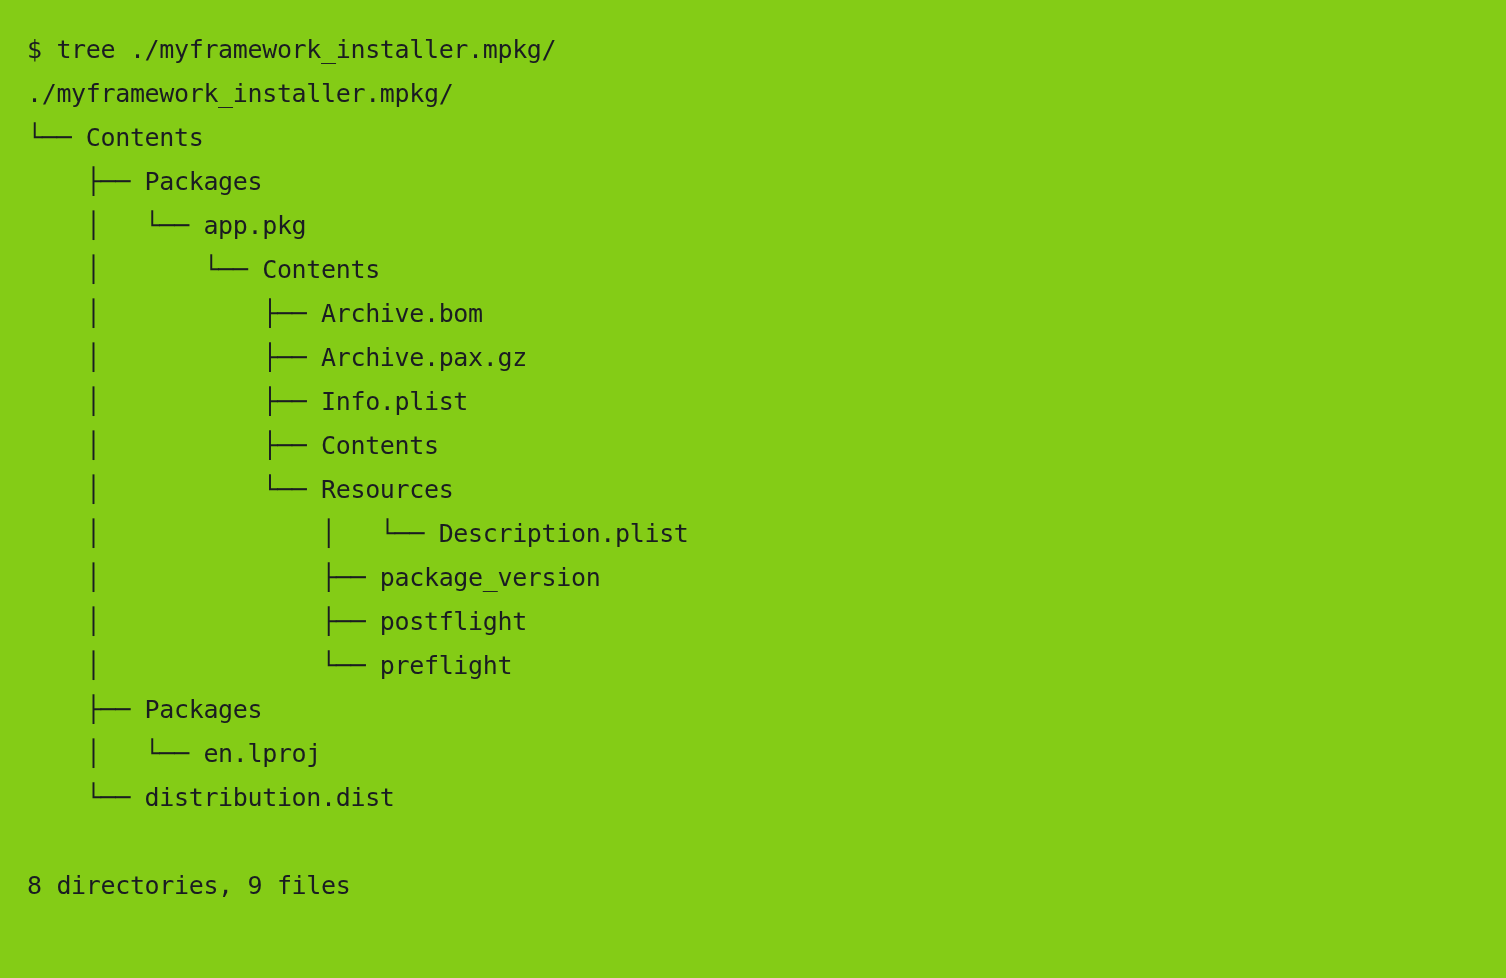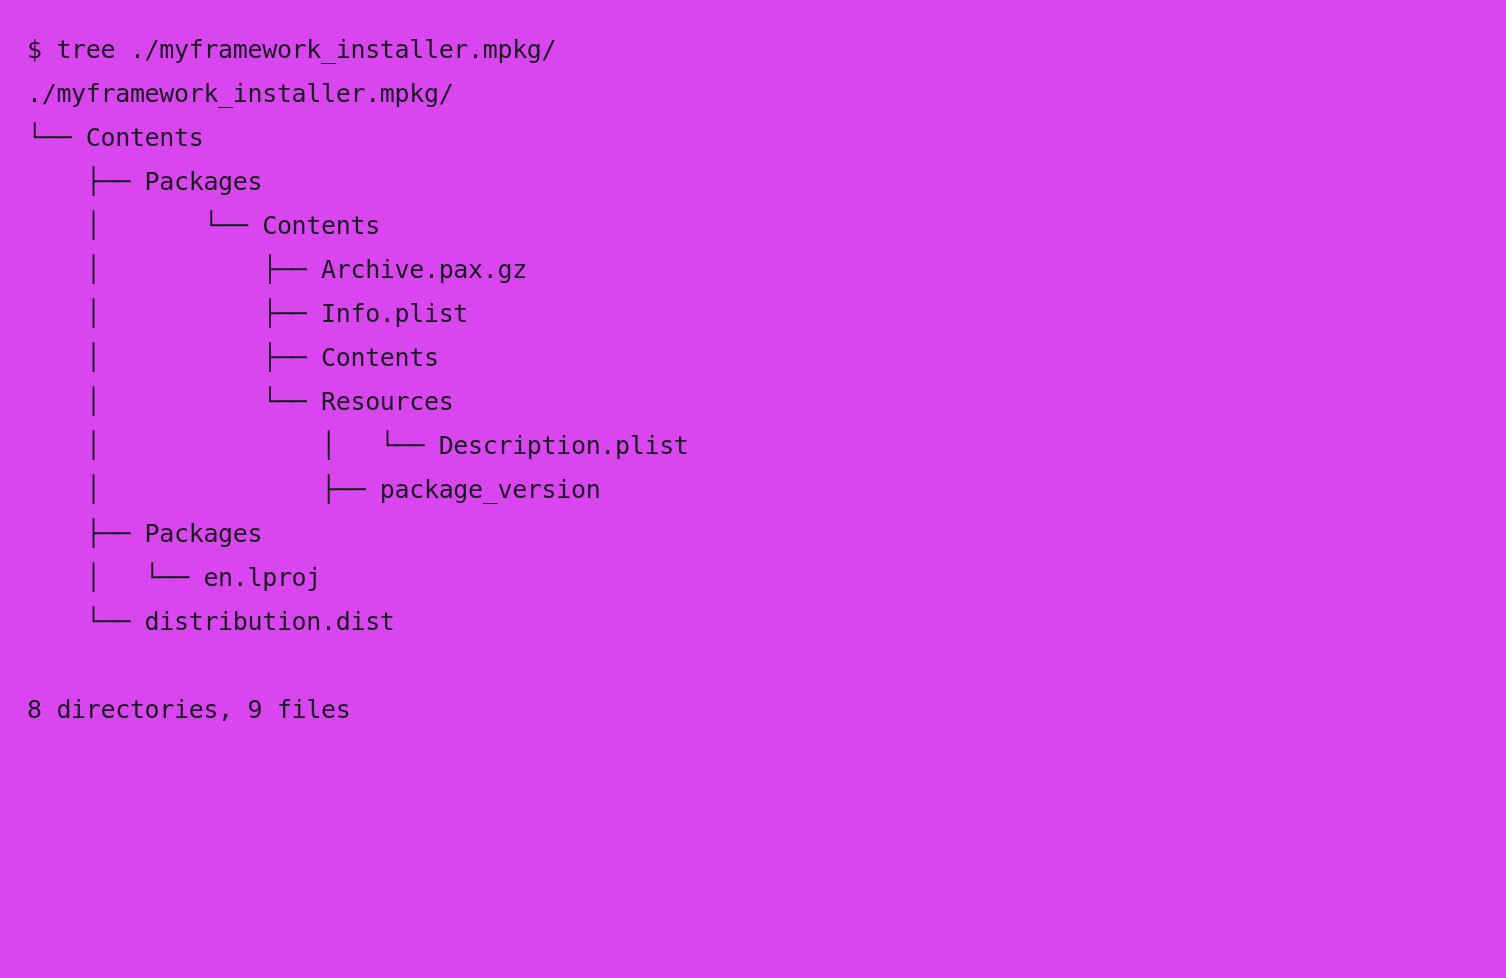--- a/index.html
+++ b/index.html
@@ -11,21 +11,21 @@
     width: 1506px;
     height: 978px;
     background: #e8ebf5;
     font-family: "DejaVu Sans Mono", "Liberation Mono", monospace;
     overflow: hidden;
   }
   #terminal {
     box-sizing: border-box;
     width: 1506px;
     height: 978px;
-    background: #d946ef;
+    background: #84cc16;
     padding: 28px 0 0 27px;
   }
   .line {
     font-family: "DejaVu Sans Mono", "Liberation Mono", monospace;
     font-size: 25px;
     line-height: 44px;
     height: 44px;
     color: #1a1c22;
     white-space: pre;
     letter-spacing: -0.35px;
@@ -46,27 +46,31 @@
 
 <div id="terminal">
 
   <div class="line prompt-line">$ tree ./myframework_installer.mpkg/</div>
 
   <div class="line">./myframework_installer.mpkg/</div>
 
   <div id="tree-body">
       <div class="line">└── Contents</div>
       <div class="line">    ├── Packages</div>
+      <div class="line">    │   └── app.pkg</div>
       <div class="line">    │       └── Contents</div>
+      <div class="line">    │           ├── Archive.bom</div>
       <div class="line">    │           ├── Archive.pax.gz</div>
       <div class="line">    │           ├── Info.plist</div>
       <div class="line">    │           ├── Contents</div>
       <div class="line">    │           └── Resources</div>
       <div class="line">    │               │   └── Description.plist</div>
       <div class="line">    │               ├── package_version</div>
+      <div class="line">    │               ├── postflight</div>
+      <div class="line">    │               └── preflight</div>
       <div class="line">    ├── Packages</div>
       <div class="line">    │   └── en.lproj</div>
       <div class="line">    └── distribution.dist</div>
     </div>
 
   <div class="line blank"></div>
 
   <div class="line summary-line">8 directories, 9 files</div>
 
 </div>

